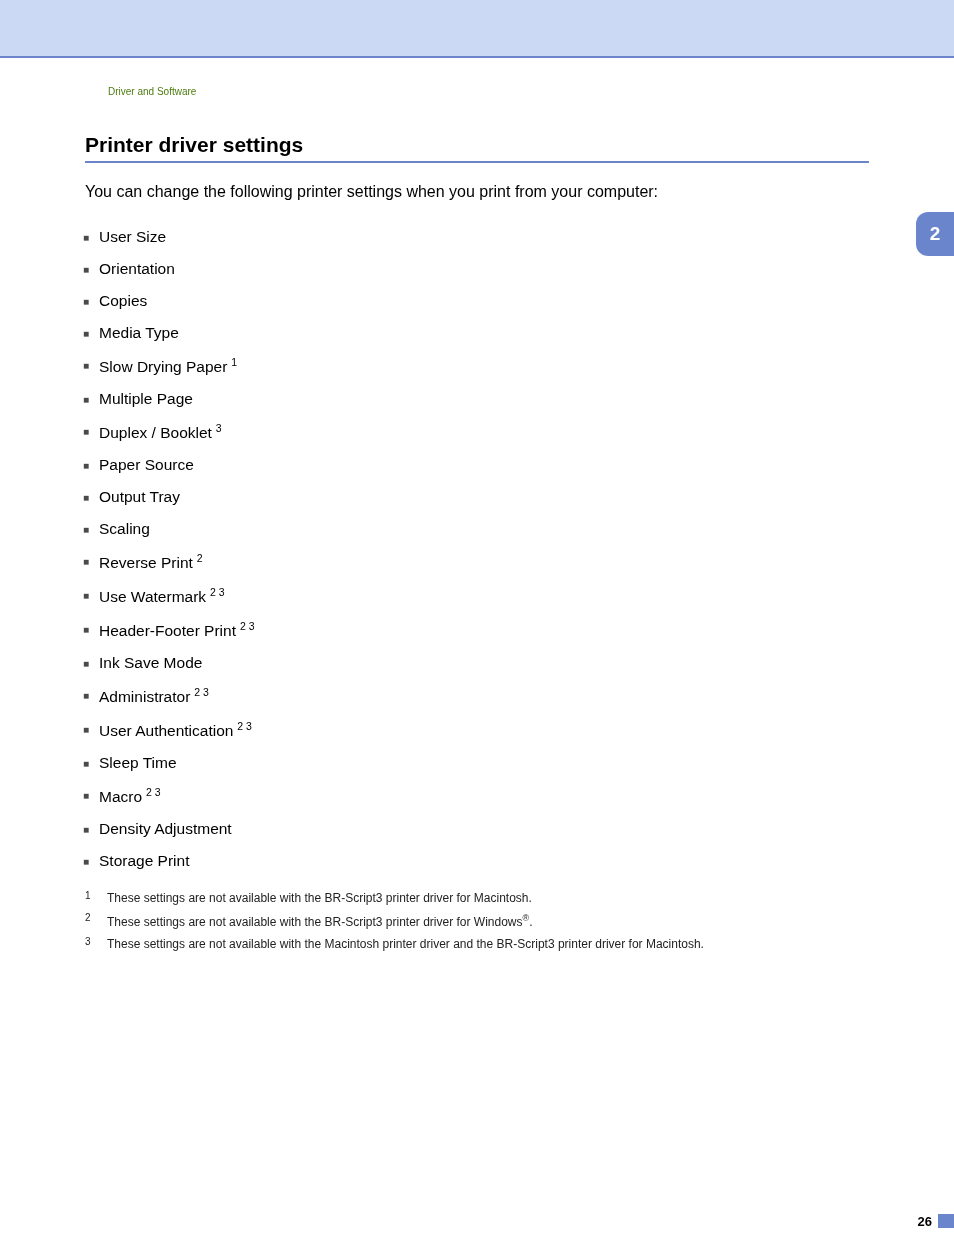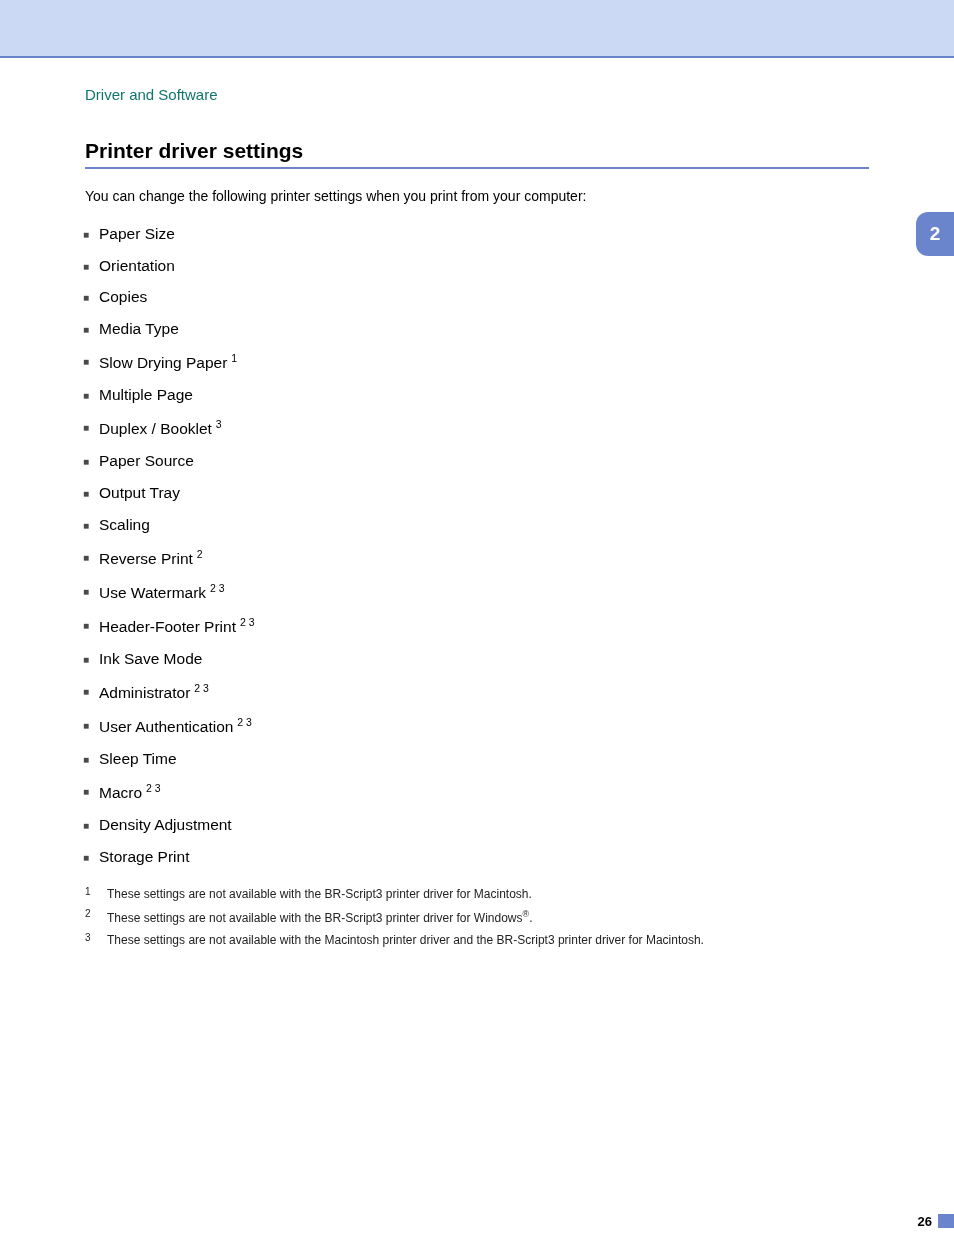--- a/index.html
+++ b/index.html
@@ -14,34 +14,35 @@
   .top-band {
     height: 58px;
     background: #ccd9f5;
     border-bottom: 2px solid #6b85cc;
   }
   .content {
     padding: 28px 85px 0 85px;
     position: relative;
   }
   .breadcrumb {
-    font-size: 15px;
-    color: #0f766e;
+    font-size: 10px;
+    color: #4d7c0f;
     margin-bottom: 36px;
+    margin-left: 23px;
   }
   .section-title {
     font-size: 21px;
     font-weight: bold;
     padding-bottom: 4px;
     border-bottom: 2px solid #6b85cc;
     margin: 0 0 18px 0;
   }
   .intro {
-    font-size: 14px;
-    margin: 0 0 17px 0;
+    font-size: 16px;
+    margin: 0 0 24px 0;
     line-height: 1.4;
   }
   ul.settings {
     list-style: none;
     padding: 0;
     margin: 0;
   }
   ul.settings li {
     font-size: 15.5px;
     line-height: 1.35;
@@ -126,21 +127,21 @@
   <div class="side-tab">2</div>
 
   <div class="content">
     <div class="breadcrumb">Driver and Software</div>
 
     <h2 class="section-title">Printer driver settings</h2>
 
     <p class="intro">You can change the following printer settings when you print from your computer:</p>
 
     <ul class="settings" id="settings-list">
-        <li><span>Paper Size</span></li>
+        <li><span>User Size</span></li>
         <li><span>Orientation</span></li>
         <li><span>Copies</span></li>
         <li><span>Media Type</span></li>
         <li><span>Slow Drying Paper</span><sup class="fn"> 1</sup></li>
         <li><span>Multiple Page</span></li>
         <li><span>Duplex / Booklet</span><sup class="fn"> 3</sup></li>
         <li><span>Paper Source</span></li>
         <li><span>Output Tray</span></li>
         <li><span>Scaling</span></li>
         <li><span>Reverse Print</span><sup class="fn"> 2</sup></li>

